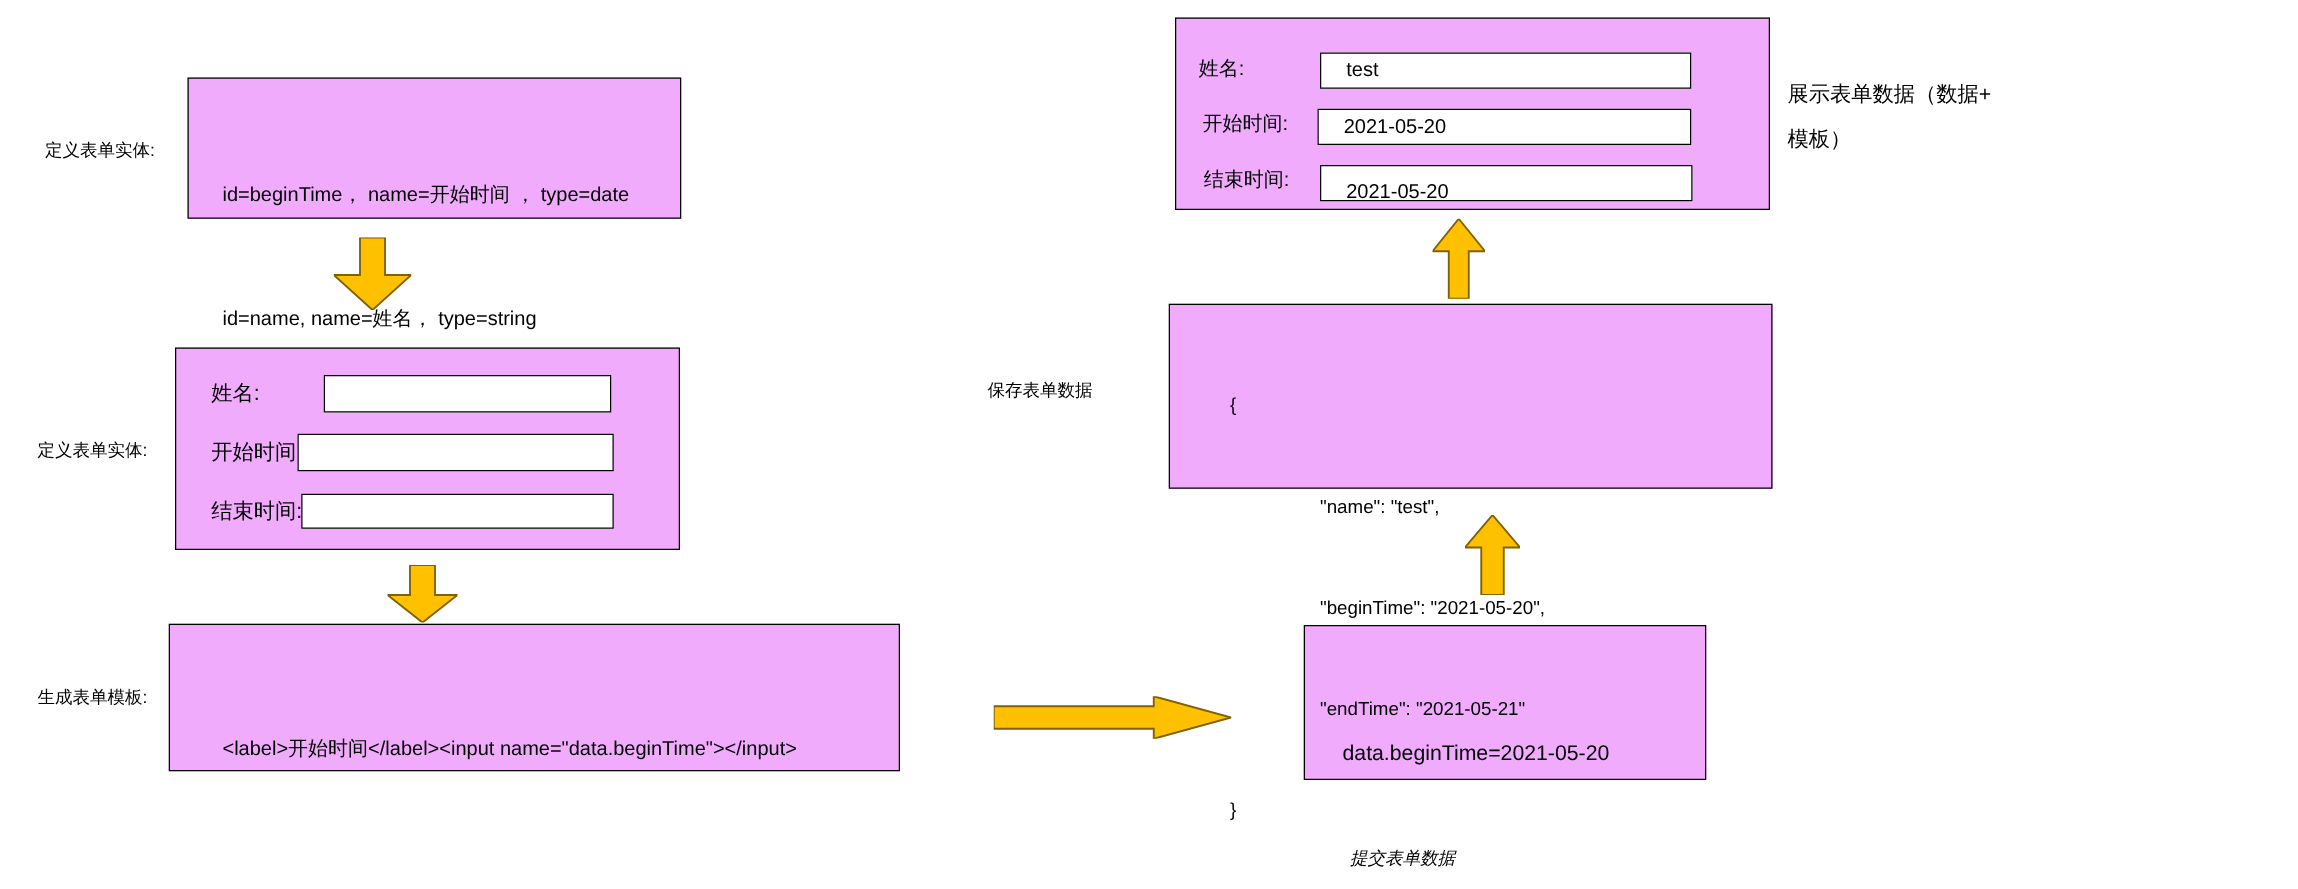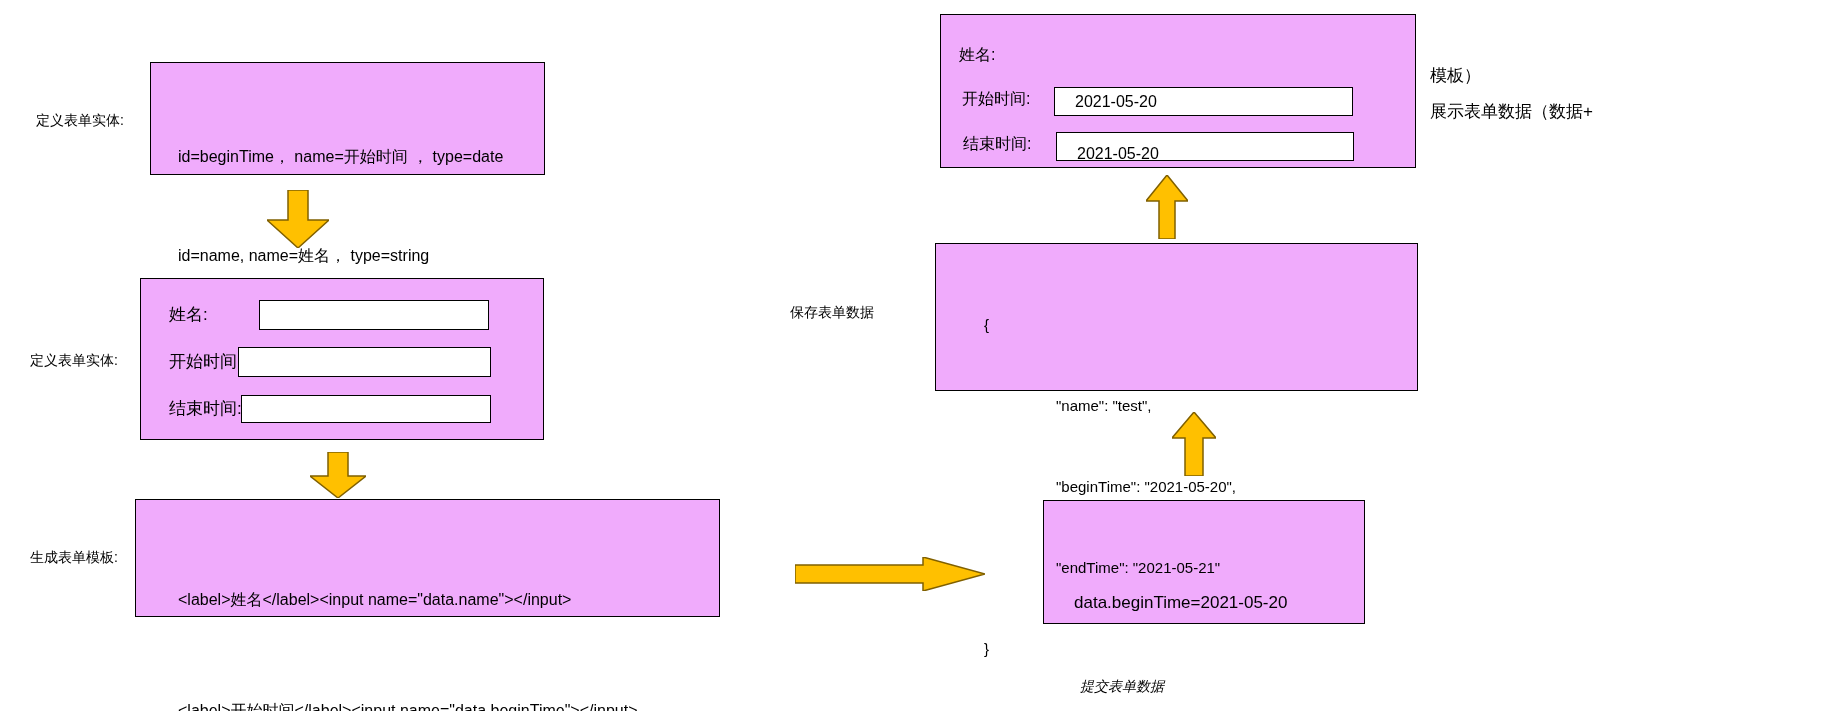--- a/index.html
+++ b/index.html
@@ -85,21 +85,20 @@
   </div>
 
   <svg class="arrow" style="left:310px; top:452px;" width="56" height="46">
     <polygon points="18,0 38,0 38,24 56,24 28,46 0,24 18,24"></polygon>
   </svg>
 
   <div class="stage-label" style="left:30px; top:549px;">生成表单模板:</div>
 
   <div class="box" style="left:135px; top:499px; width:585px; height:118px;">
     <div class="code-lines">
-      <div>&lt;label&gt;姓名&lt;/label&gt;&lt;input name="data.name"&gt;&lt;/input&gt;</div>
       <div>&lt;label&gt;开始时间&lt;/label&gt;&lt;input name="data.beginTime"&gt;&lt;/input&gt;</div>
       
     </div>
   </div>
 
   <svg class="arrow" style="left:795px; top:557px;" width="190" height="34">
     <polygon points="0,8 128,8 128,0 190,17 128,34 128,26 0,26"></polygon>
   </svg>
 
   <div class="box" style="left:1043px; top:500px; width:322px; height:124px;">
@@ -126,24 +125,25 @@
       <div class="brace">}</div>
     </div>
   </div>
 
   <svg class="arrow" style="left:1146px; top:175px;" width="42" height="64">
     <polygon points="21,0 42,26 29,26 29,64 13,64 13,26 0,26"></polygon>
   </svg>
 
   <div class="box" style="left:940px; top:14px; width:476px; height:154px;">
     <span class="f-label" style="left:18px; top:30px; font-size:16px;">姓名:</span>
+    <input class="f-input" style="left: 115px; top: 27px; width: 297px; height: 29px;" value="test">
     <span class="f-label" style="left:21px; top:74px; font-size:16px;">开始时间:</span>
     <input class="f-input" style="left: 113px; top: 72px; width: 299px; height: 29px;" value="2021-05-20">
     <span class="f-label" style="left:22px; top:119px; font-size:16px;">结束时间:</span>
     <input class="f-input low-text" style="left: 115px; top: 117px; width: 298px; height: 29px;" value="2021-05-20">
   </div>
 
   <div class="display-label" style="left:1430px; top:58px;">
+    <div>展示表单数据（数据+</div>
     <div>模板）</div>
-    <div>展示表单数据（数据+</div>
   </div>
 
 </div>
 
 </body></html>

